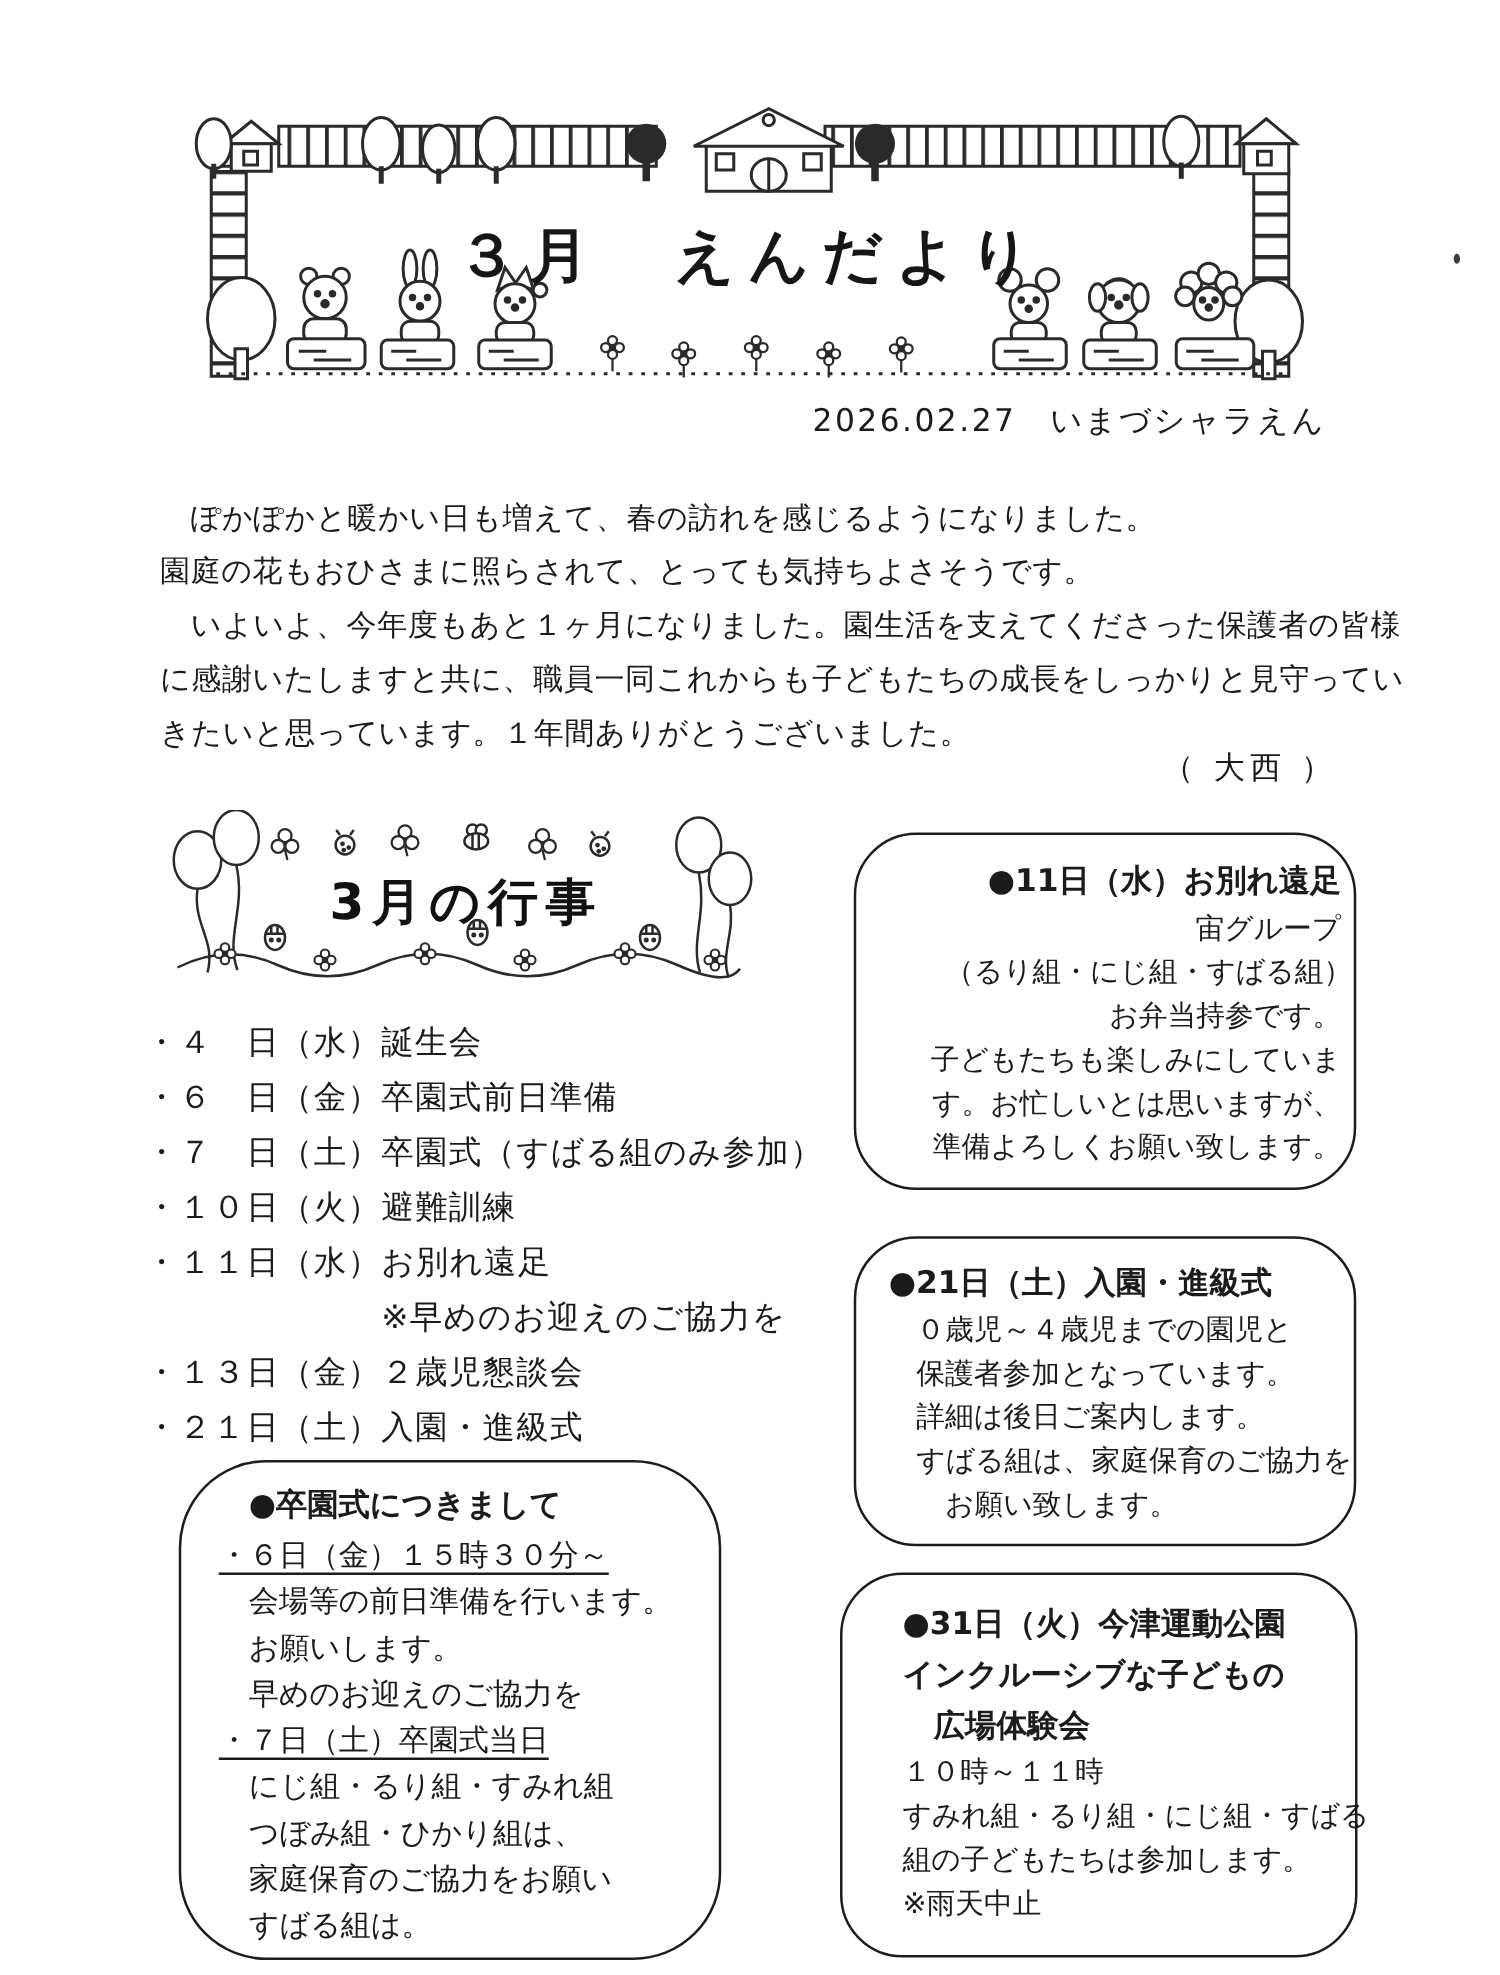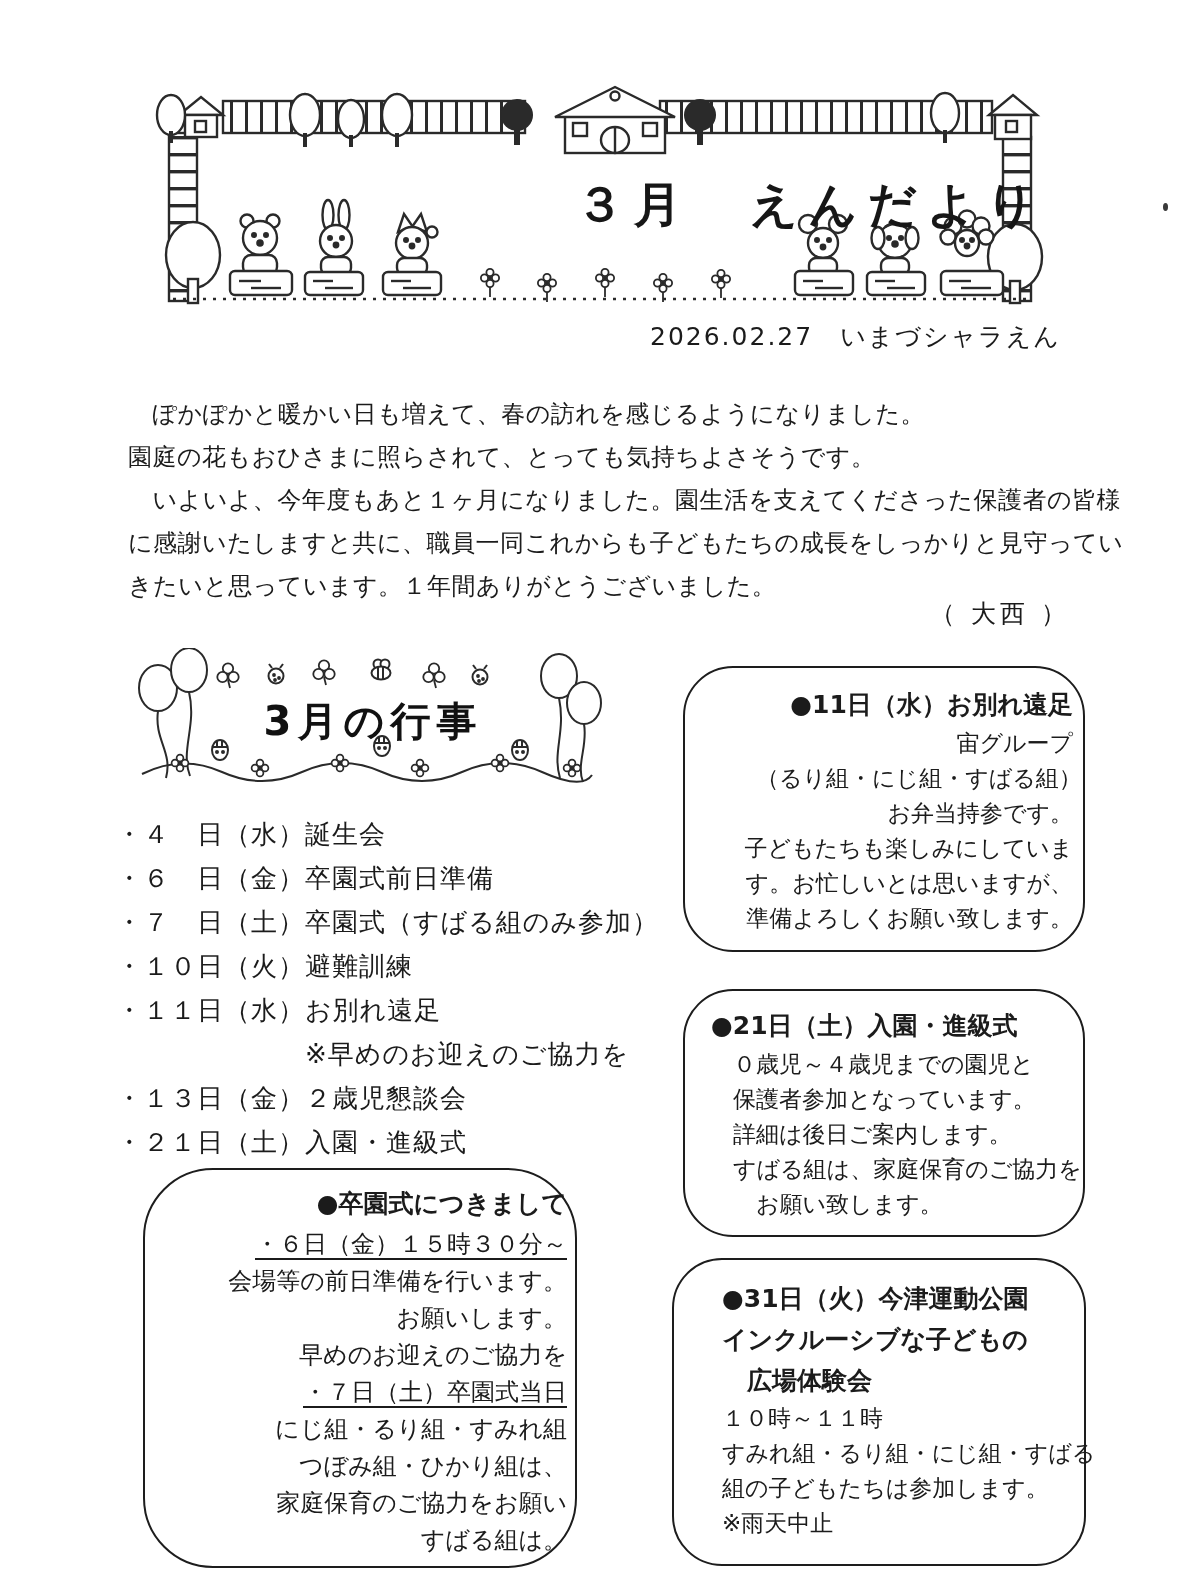--- a/index.html
+++ b/index.html
@@ -5,21 +5,21 @@
   html,body{margin:0;padding:0;background:#e8e8e8;}
   .page{
     position:relative;width:1200px;height:1580px;background:#ffffff;
     font-family:"DejaVu Sans","Liberation Sans",sans-serif;color:#1b1b1b;
     margin:0 auto;overflow:hidden;
   }
   svg{display:block;}
   .banner{position:absolute;left:155px;top:85px;width:890px;height:220px;}
   .banner svg{position:absolute;left:0;top:0;}
   .banner-title{
-    position:absolute;left:0;top:88px;width:100%;text-align:right;
+    position:absolute;left:0;top:88px;width:100%;text-align:center;
     font-size:48px;font-weight:bold;letter-spacing:10px;white-space:pre;color:#161616;
   }
   .date-line{position:absolute;left:650px;top:320px;font-size:25px;letter-spacing:2px;white-space:pre;}
   .intro{position:absolute;left:128px;top:393px;width:970px;font-size:24px;line-height:43px;}
   .intro .line{white-space:pre;letter-spacing:0.5px;}
   .signature{position:absolute;left:930px;top:597px;font-size:25px;letter-spacing:4px;white-space:pre;}
   .events-header{position:absolute;left:128px;top:648px;width:480px;height:158px;}
   .events-header svg{position:absolute;left:0;top:0;}
   .events-title{
     position:absolute;left:0;top:46px;width:100%;text-align:center;padding-left:10px;box-sizing:border-box;
@@ -28,21 +28,21 @@
   .events-list{position:absolute;left:116px;top:812px;font-size:26px;}
   .events-list .ev{white-space:pre;height:44px;line-height:44px;letter-spacing:1px;}
   .box{position:absolute;border:2.5px solid #1d1d1d;background:#fff;box-sizing:border-box;}
   .box-r{border-radius:50px;}
   .box .box-line{white-space:pre;margin-left:22px;font-size:23px;line-height:35px;}
   .box .box-title{margin-left:0;font-weight:bold;font-size:25px;line-height:42px;}
   .box1{left:683px;top:666px;width:402px;height:286px;padding:16px 10px 0 26px;text-align:right;}
   .box2{left:683px;top:989px;width:402px;height:248px;padding:14px 10px 0 26px;}
   .box3{left:672px;top:1258px;width:414px;height:308px;padding:18px 26px 0 26px;}
   .box3 .bold-line{font-weight:bold;font-size:25px;line-height:41px;margin-left:22px;white-space:pre;}
-  .box4{left:143px;top:1168px;width:434px;height:400px;border-radius:70px;padding:12px 8px 0 30px;text-align:right;}
+  .box4{left:143px;top:1168px;width:434px;height:400px;border-radius:70px;padding:12px 8px 0 30px;}
   .box4 .box-line{margin-left:0;font-size:24px;line-height:37px;}
   .box4 .box-title{font-size:25px;line-height:44px;padding-left:24px;}
   .u{text-decoration:underline;text-underline-offset:6px;text-decoration-thickness:2px;}
   .artifact{position:absolute;left:1163px;top:203px;width:5px;height:8px;background:#3a3a3a;border-radius:50%;}
 </style>
 </head>
 <body>
 
 <div class="page">
 

